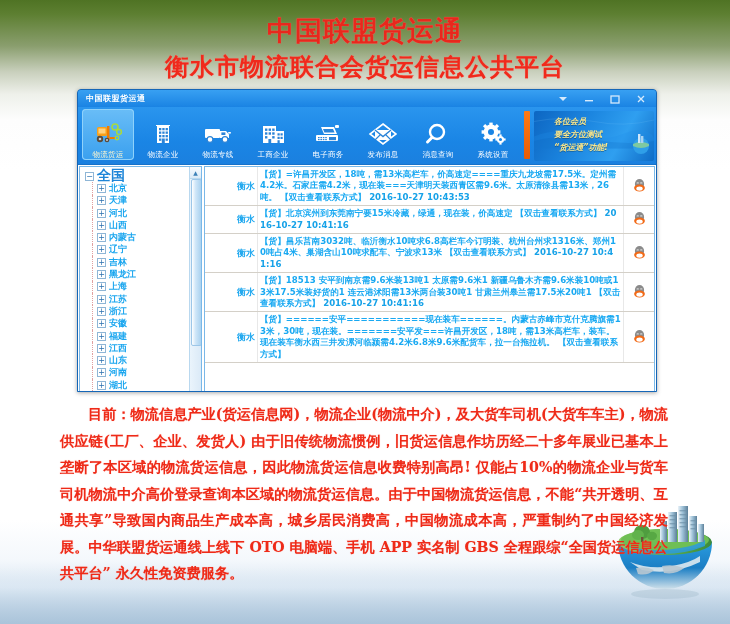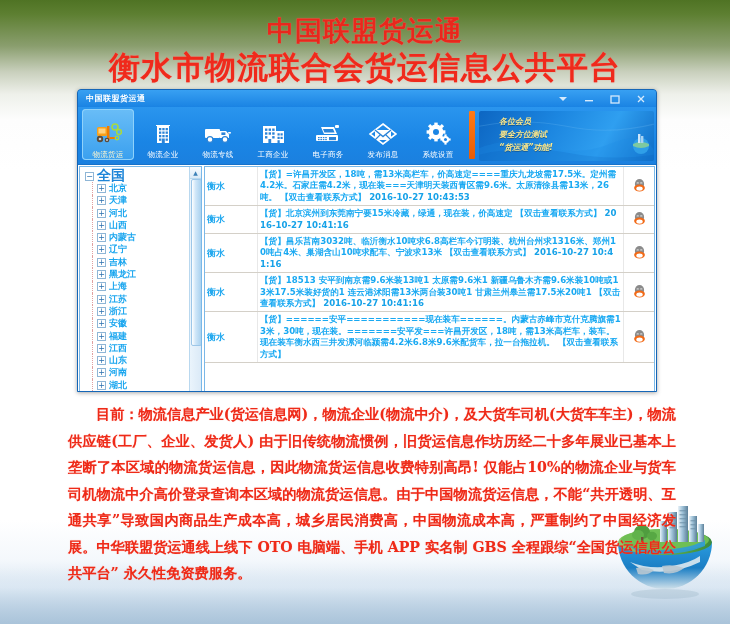--- a/index.html
+++ b/index.html
@@ -30,21 +30,21 @@
 
   
   .titles{position:absolute;left:0;right:0;top:14px;text-align:center;z-index:5;}
   .title-1{
     font-family:"DejaVu Serif","Liberation Serif",serif;
     font-size:27px;font-weight:bold;color:#e8281d;letter-spacing:1px;line-height:34px;
     text-shadow:0 0 1px #ff7b70;
   }
   .title-2{
     font-family:"DejaVu Serif","Liberation Serif",serif;
-    font-size:31px;font-weight:bold;color:#ef2a1c;letter-spacing:1px;line-height:38px;
+    font-size:24px;font-weight:bold;color:#ef2a1c;letter-spacing:1px;line-height:38px;
     text-shadow:0 0 1px #ff7b70;
   }
 
   
   .app-window{
     position:absolute;left:77px;top:89px;width:578px;height:301px;
     background:#1e8bea;border:1px solid #1566b7;border-radius:4px 4px 0 0;
     box-shadow:0 1px 4px rgba(0,0,0,.35);overflow:hidden;z-index:6;
   }
   .titlebar{
@@ -129,31 +129,31 @@
   
   .table-pane{
     flex:1;margin:1px 1px 1px 2px;border:1px solid #7ab8e8;background:#fff;
     box-sizing:border-box;overflow:hidden;position:relative;
   }
   table.freight{width:100%;border-collapse:collapse;table-layout:fixed;}
   table.freight td{
     border-bottom:1px solid #d4d0c8;vertical-align:middle;padding:2px 2px;
   }
   td.city{
-    width:48px;text-align:left;font-size:9px;font-weight:bold;color:#1aa6ef;
+    width:48px;text-align:right;font-size:9px;font-weight:bold;color:#1aa6ef;
     border-right:1px solid #e8e8e8;
   }
   td.msg{font-size:8.6px;color:#19a9f2;font-weight:bold;line-height:11.4px;padding-left:6px;word-break:break-all;}
   td.msg .ts{color:#17a2e8;font-weight:bold;}
   td.act{width:26px;text-align:center;border-left:1px solid #e8e8e8;}
   .qq-ico{display:inline-block;}
 
   
   .para{
-    position:absolute;left:68px;top:401px;width:608px;z-index:4;
+    position:absolute;left:60px;top:401px;width:608px;z-index:4;
     font-family:"DejaVu Serif","Liberation Serif",serif;
     font-size:14.2px;font-weight:bold;color:#ee2a18;line-height:26.5px;
     text-align:justify;text-shadow:0 0 1px rgba(255,120,100,.5);
   }
   .para .indent{display:inline-block;width:28px;}
 
   
   .globe-art{position:absolute;right:6px;bottom:16px;width:118px;height:112px;z-index:3;}
 </style>
 </head>
@@ -305,20 +305,29 @@
         <svg width="32" height="26" viewBox="0 0 32 26">
           <path d="M16 3 L29 13 L16 23 L3 13 Z" fill="none" stroke="#fff" stroke-width="1.6"></path>
           <rect x="8" y="9" width="16" height="10" fill="#fff"></rect>
           <path d="M8 9 L16 15.5 L24 9" fill="none" stroke="#2b84d8" stroke-width="1.4"></path>
           <path d="M8 19 L13.5 13.5 M24 19 L18.5 13.5" stroke="#2b84d8" stroke-width="1.1" fill="none"></path>
         </svg>
       </span>
       <span class="tool-label">发布消息</span>
     </div>
 
+    <div class="tool">
+      <span class="tool-ico">
+        <svg width="30" height="26" viewBox="0 0 30 26">
+          <circle cx="14" cy="11" r="7" fill="none" stroke="#fff" stroke-width="2.4"></circle>
+          <path d="M9 16.5 L4.5 21" stroke="#fff" stroke-width="3" stroke-linecap="round"></path>
+        </svg>
+      </span>
+      <span class="tool-label">消息查询</span>
+    </div>
 
     <div class="tool">
       <span class="tool-ico">
         <svg width="30" height="26" viewBox="0 0 30 26">
           <g fill="#fff">
             <circle cx="13" cy="11" r="7.4"></circle>
             <rect x="11.3" y="1.6" width="3.4" height="3.4"></rect>
               <rect x="11.3" y="17" width="3.4" height="3.4"></rect>
             <rect x="3.6" y="9.3" width="3.4" height="3.4"></rect>
               <rect x="19" y="9.3" width="3.4" height="3.4"></rect>

